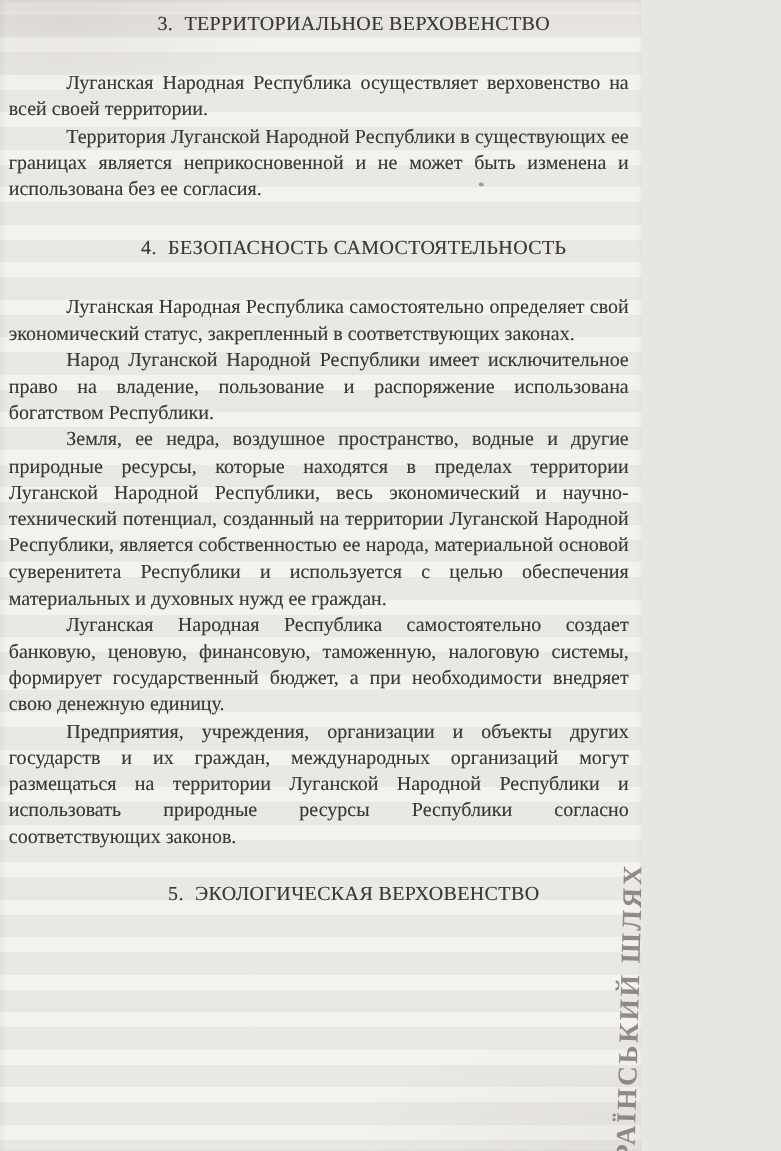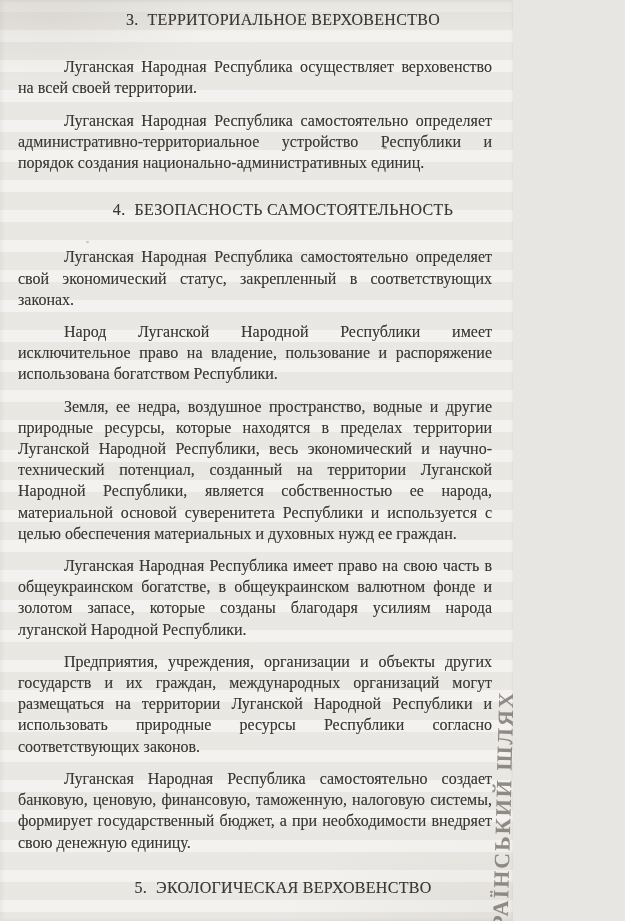--- a/index.html
+++ b/index.html
@@ -33,21 +33,21 @@
     position: relative;
     left: 28px;
     letter-spacing: 0.3px;
     white-space: nowrap;
   }
   .heading .num { margin-right: 9px; }
   .h3 { margin: 0 0 26px 0; }
   .h4 { margin: 26px 0 26px 0; }
   .h5 { margin: 24px 0 0 0; }
   p.para {
-    margin: 11px;
+    margin: 0;
     text-align: justify;
     text-indent: 46px;
   }
   .watermark {
     position: absolute;
     top: 690px;
     right: 19px;
     width: max-content;
     transform-origin: top right;
     transform: rotate(-88.5deg);
@@ -71,31 +71,30 @@
 </head>
 <body>
 
 <div class="page">
   <div class="content">
 
     <div class="heading h3">
       <span class="num">3.</span><span>ТЕРРИТОРИАЛЬНОЕ ВЕРХОВЕНСТВО</span>
     </div>
     <p class="para">Луганская Народная Республика осуществляет верховенство на всей своей территории.</p>
-    <p class="para">Луганская Народная Республика самостоятельно определяет административно-территориальное устройство Республики и порядок создания национально-административных единиц.</p>
+    <p class="para">Территория Луганской Народной Республики в существующих ее границах является неприкосновенной и не может быть изменена и использована без ее согласия.</p>
 
     <div class="heading h4">
       <span class="num">4.</span><span>БЕЗОПАСНОСТЬ САМОСТОЯТЕЛЬНОСТЬ</span>
     </div>
     <p class="para">Луганская Народная Республика самостоятельно определяет свой экономический статус, закрепленный в соответствующих законах.</p>
     <p class="para">Народ Луганской Народной Республики имеет исключительное право на владение, пользование и распоряжение использована богатством Республики.</p>
     <p class="para">Земля, ее недра, воздушное пространство, водные и другие природные ресурсы, которые находятся в пределах территории Луганской Народной Республики, весь экономический и научно-технический потенциал, созданный на территории Луганской Народной Республики, является собственностью ее народа, материальной основой суверенитета Республики и используется с целью обеспечения материальных и духовных нужд ее граждан.</p>
-    <p class="para">Луганская Народная Республика имеет право на свою часть в общеукраинском богатстве, в общеукраинском валютном фонде и золотом запасе, которые созданы благодаря усилиям народа луганской Народной Республики.</p>
+    <p class="para">Луганская Народная Республика самостоятельно создает банковую, ценовую, финансовую, таможенную, налоговую системы, формирует государственный бюджет, а при необходимости внедряет свою денежную единицу.</p>
     <p class="para">Предприятия, учреждения, организации и объекты других государств и их граждан, международных организаций могут размещаться на территории Луганской Народной Республики и использовать природные ресурсы Республики согласно соответствующих законов.</p>
-    <p class="para">Луганская Народная Республика самостоятельно создает банковую, ценовую, финансовую, таможенную, налоговую системы, формирует государственный бюджет, а при необходимости внедряет свою денежную единицу.</p>
 
     <div class="heading h5">
       <span class="num">5.</span><span>ЭКОЛОГИЧЕСКАЯ ВЕРХОВЕНСТВО</span>
     </div>
 
   </div>
 
   <div class="watermark">УКРАЇНСЬКИЙ ШЛЯХ</div>
 
   <div class="speck s1"></div>

